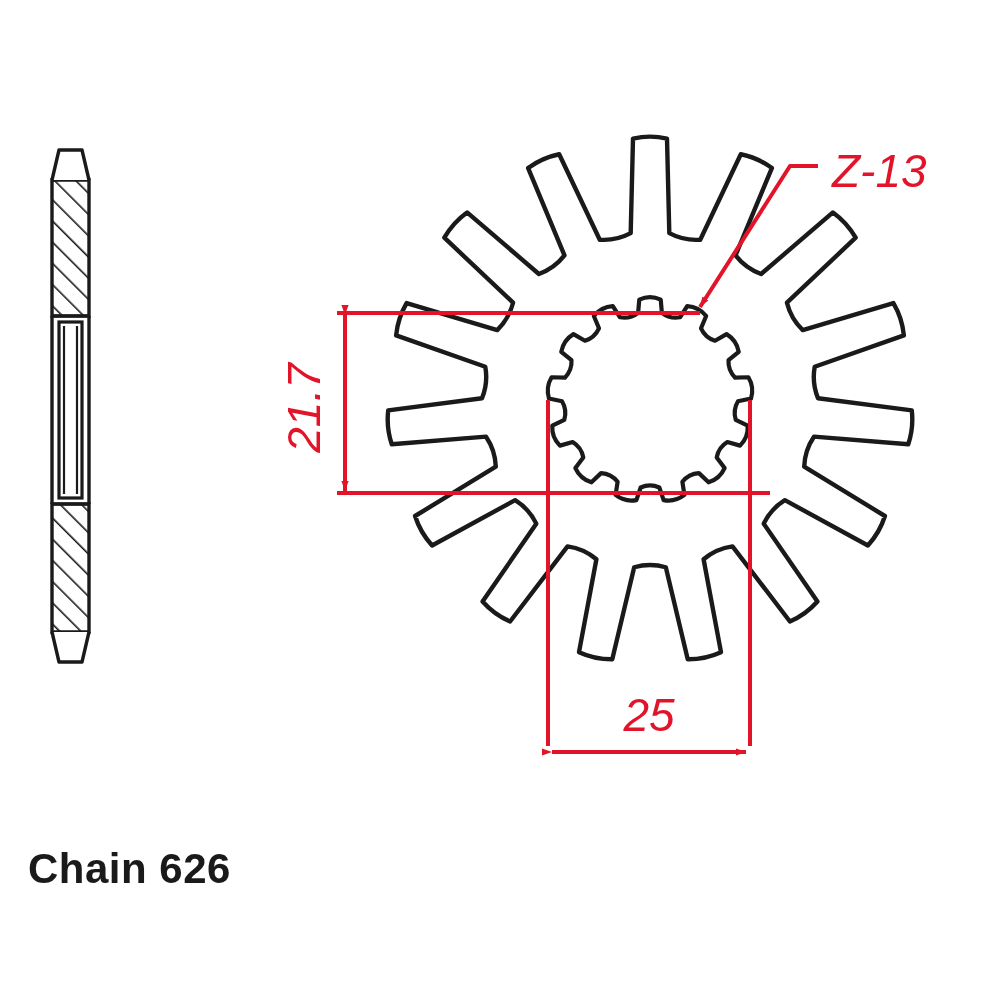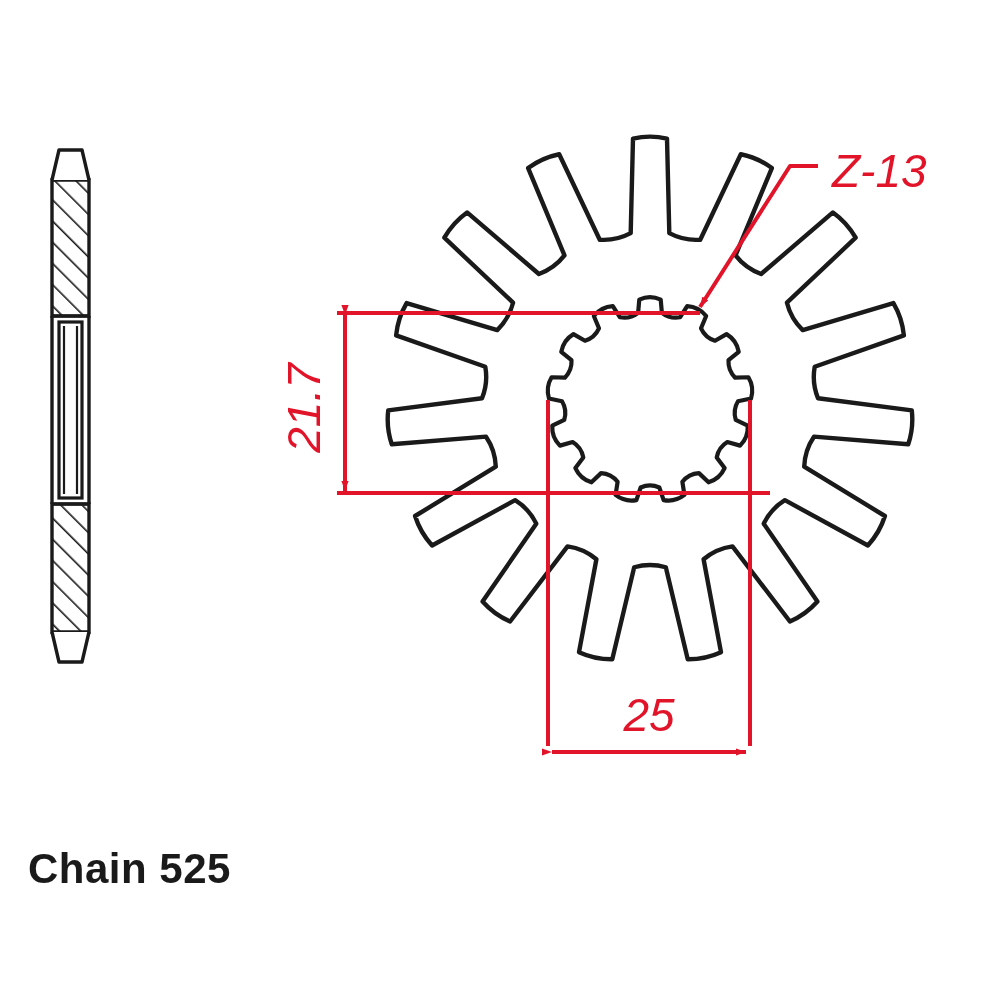--- a/index.html
+++ b/index.html
@@ -36,21 +36,21 @@
   text.dim {
     font-family: "Liberation Sans", sans-serif;
     font-style: italic;
     font-weight: normal;
     fill: #e1142a;
   }
 </style>
 </head>
 <body>
 
-<div class="chain-label">Chain 525</div>
+<div class="chain-label">Chain 626</div>
 
 <svg id="drawing" viewBox="0 0 1000 1000" xmlns="http://www.w3.org/2000/svg">
   <defs>
     <pattern id="hatch45" width="15" height="15" patternUnits="userSpaceOnUse" patternTransform="rotate(-45)">
       <line x1="0" y1="0" x2="0" y2="15" stroke="#1a1a1a" stroke-width="3.2"></line>
     </pattern>
     <marker id="arrUp" markerWidth="9" markerHeight="13" refX="4.5" refY="12" orient="auto" markerUnits="userSpaceOnUse">
       <path d="M4.5 12 L0.6 0 L8.4 0 Z" fill="#e1142a"></path>
     </marker>
     <marker id="arrTip" markerWidth="11" markerHeight="8" refX="10" refY="4" orient="auto" markerUnits="userSpaceOnUse">

